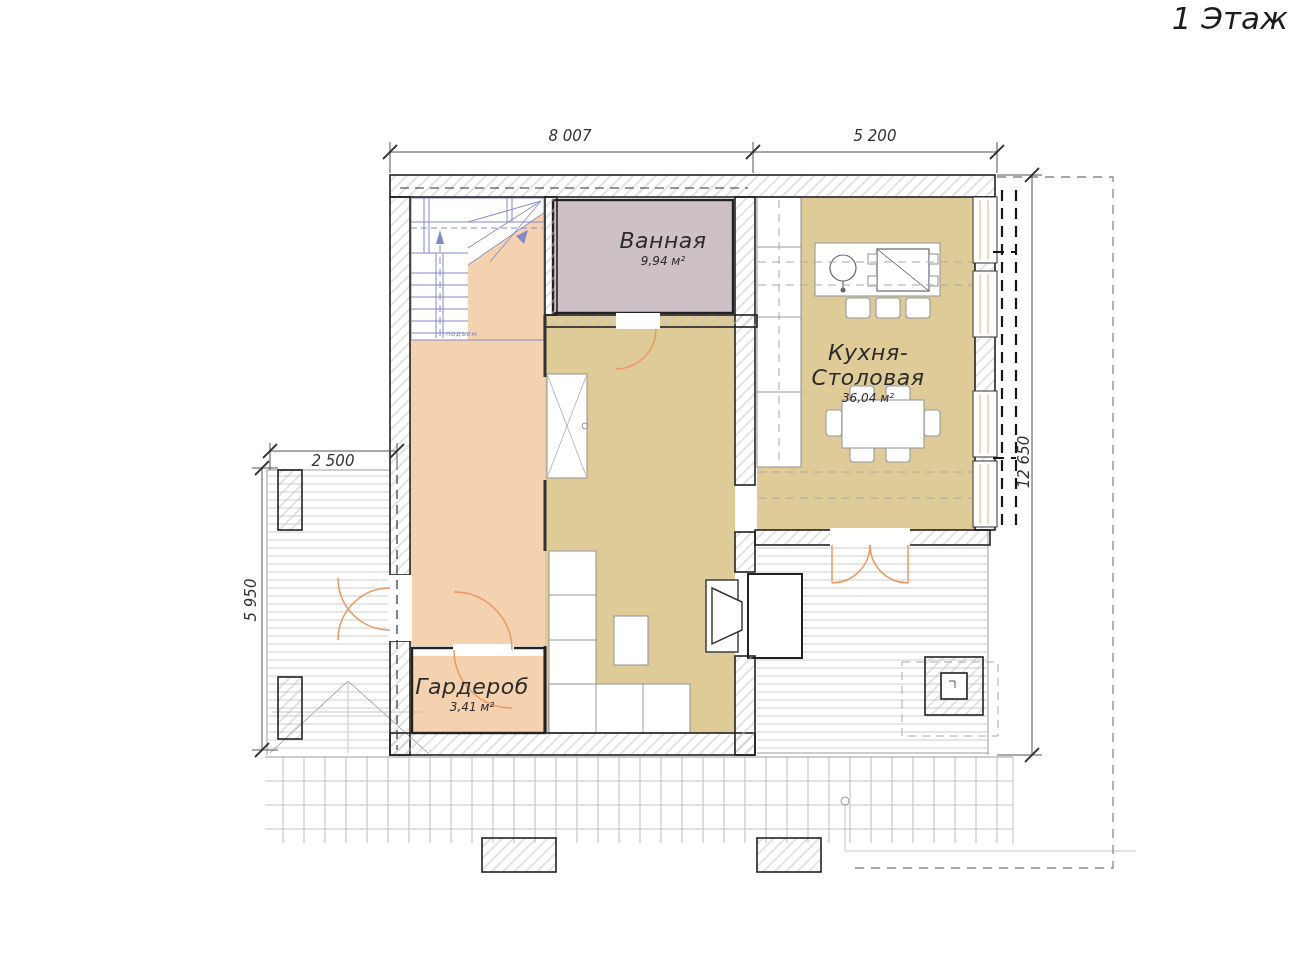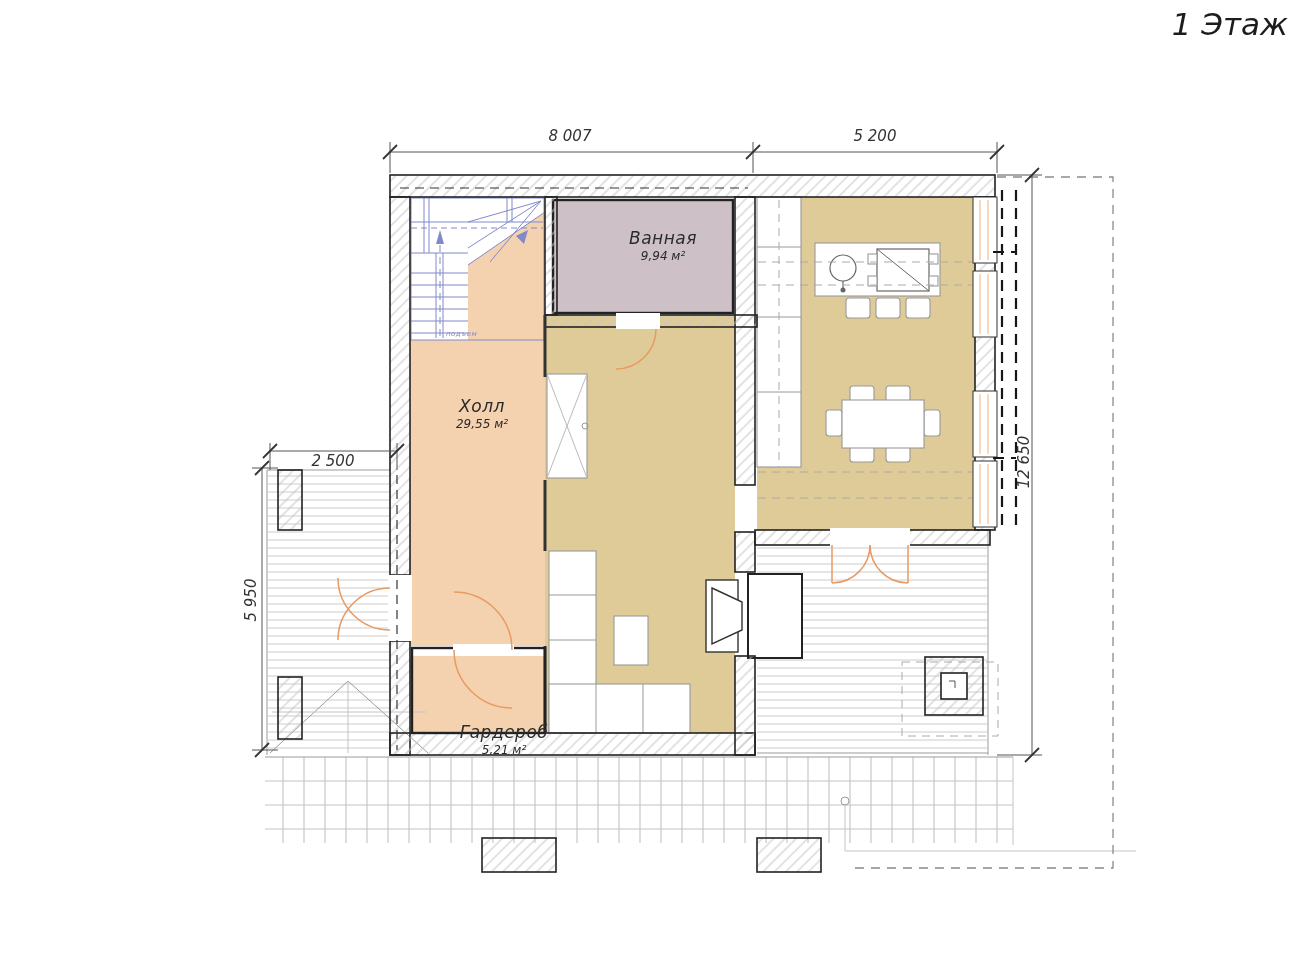--- a/index.html
+++ b/index.html
@@ -1,24 +1,24 @@
 <!DOCTYPE html>
 <html style="--wall: #222222; --hatch: #c6c6c6; --hall: #f4d2b0; --living: #decb97; --bathroom: #cdc0c6; --stairs: #8289c9; --door: #e89a62; --dim: #555555; --deck: #cccccc;"><head>
 <meta charset="utf-8">
 <style>
   html,body{margin:0;padding:0;background:#fff;}
   .canvas{position:relative;width:1300px;height:956px;background:#fff;overflow:hidden;
           font-family:"DejaVu Sans",sans-serif;}
   svg{position:absolute;left:0;top:0;}
   .lbl{position:absolute;text-align:center;color:#2b2b2b;font-style:italic;pointer-events:none;}
-  .rn{display:block;font-size:17px;letter-spacing:.5px;}
+  .rn{display:block;font-size:22px;letter-spacing:.5px;}
   .ra{display:block;font-size:12px;margin-top:1px;}
   .dl{position:absolute;text-align:center;font-style:italic;font-size:15px;color:#333;}
   .vlabel{transform:rotate(-90deg);transform-origin:center center;}
-  .title{position:absolute;right:12px;top:6px;font-size:31px;font-style:italic;color:#1c1c1c;}
+  .title{position:absolute;right:12px;top:0px;font-size:31px;font-style:italic;color:#1c1c1c;}
   .stairtxt{position:absolute;font-size:7px;color:var(--stairs,#8289c9);font-style:italic;letter-spacing:.5px;}
   
   .w{fill:url(#hatch);stroke:var(--wall,#222);stroke-width:1.6;}
   .gap{fill:#fff;stroke:none;}
   .fu{fill:#fff;stroke:#9a9a9a;stroke-width:1.1;}
   .fl{stroke:#9a9a9a;stroke-width:1;}
   .bl{stroke:var(--stairs,#8289c9);stroke-width:1;fill:none;}
   .door{stroke:var(--door,#e89a62);stroke-width:1.5;fill:none;}
   .dim{stroke:var(--dim,#555);stroke-width:1;fill:none;}
   .tick{stroke:#333;stroke-width:1.8;}
@@ -300,24 +300,24 @@
   <span>5 950</span>
 </div>
 <div class="dl vlabel" style="left:975px;top:452px;width:100px;height:20px;">
   <span>12 650</span>
 </div>
 
 <div class="lbl" style="left:583px;top:228px;width:160px;">
   <span class="rn">Ванная</span>
   <span class="ra">9,94 м²</span>
 </div>
-<div class="lbl" style="left:402px;top:396px;width:160px;">
-  <span class="rn">Холл</span>
-  <span class="ra">29,55 м²</span>
-</div>
-<div class="lbl" style="left:424px;top:674px;width:160px;margin-top:48px;">
+<div class="lbl" style="left:783px;top:340px;width:170px;">
+  <span class="rn">Кухня-Столовая</span>
+  <span class="ra">36,04 м²</span>
+</div>
+<div class="lbl" style="left:392px;top:674px;width:160px;">
   <span class="rn">Гардероб</span>
-  <span class="ra">5,21 м²</span>
+  <span class="ra">3,41 м²</span>
 </div>
 
 <div class="stairtxt" style="left:410px;top:330px;margin-left:36px;">подъем</div>
 
 </div>
 
 </body></html>

